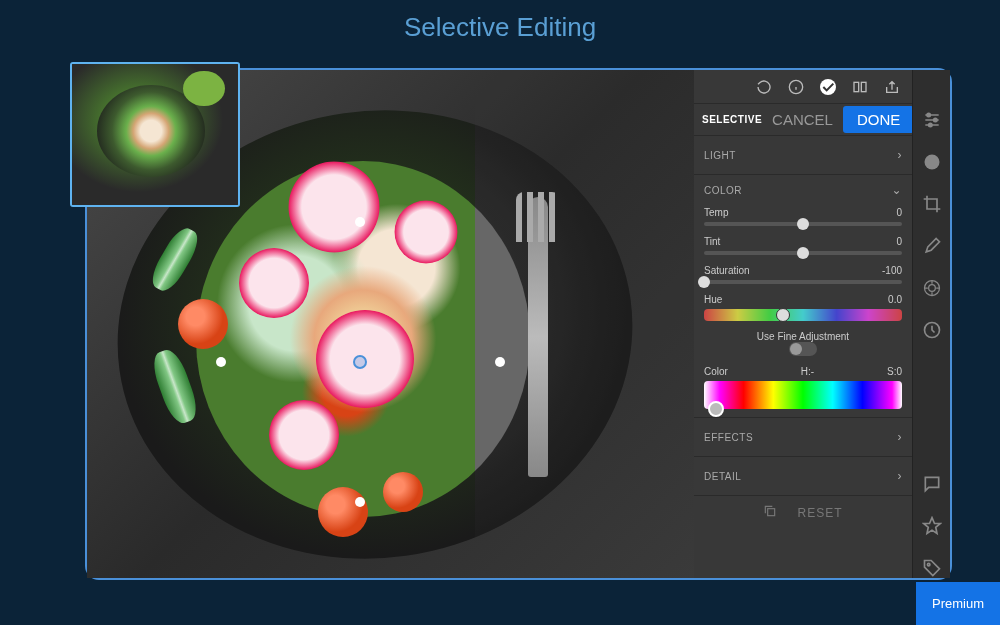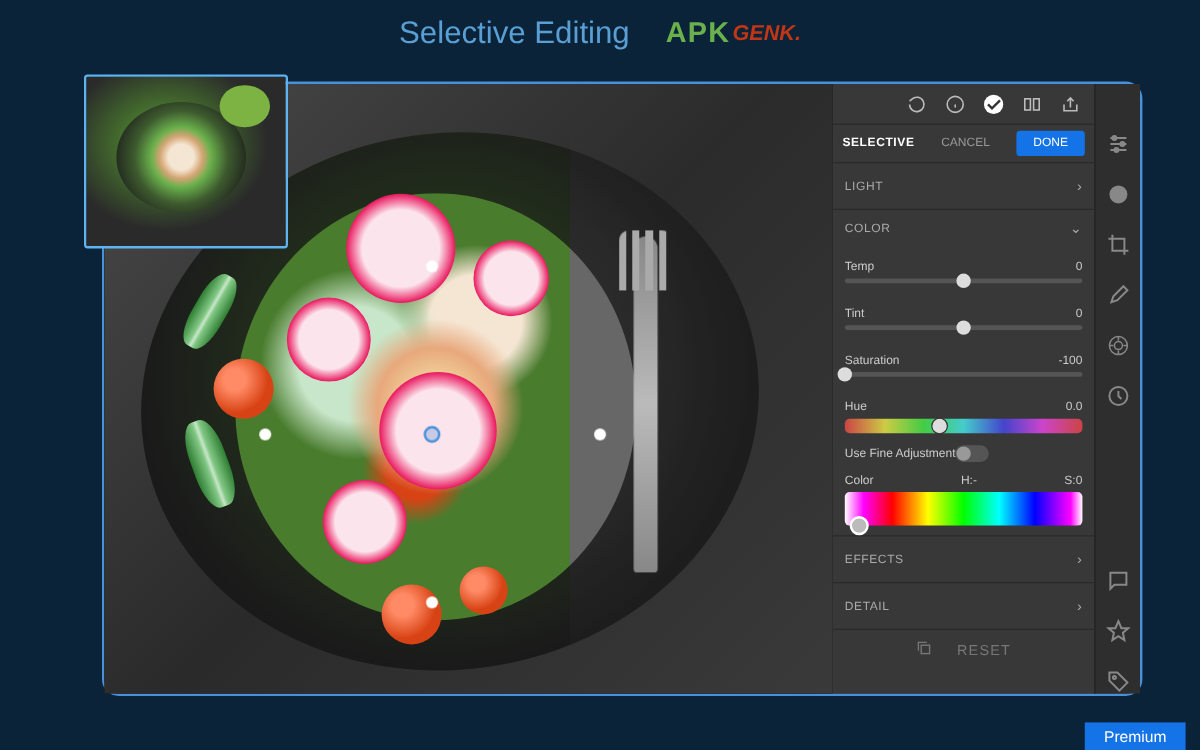--- a/index.html
+++ b/index.html
@@ -47,63 +47,59 @@
 .sel-center { position: absolute; top: 50%; left: 50%; width: 14px; height: 14px; margin: -7px; border: 2px solid #4a90d9; border-radius: 50%; background: rgba(74,144,217,.3); }
 .right-grey { position: absolute; top: 0; right: 0; width: 36%; height: 100%; backdrop-filter: grayscale(1); background: rgba(60,60,60,0.1); }
 
 .panel { width: 218px; background: #383838; display: flex; flex-direction: column; color: #ccc; font-size: 11px; }
 .top-bar { height: 34px; display: flex; align-items: center; justify-content: flex-end; gap: 16px; padding: 0 12px; border-bottom: 1px solid #2a2a2a; }
 .top-icon { width: 16px; height: 16px; color: #bbb; cursor: pointer; display: flex; align-items: center; justify-content: center; }
 .top-icon.check { background: #fff; border-radius: 50%; color: #333; }
 
 .mode-row { display: flex; align-items: center; height: 32px; padding: 0 8px; border-bottom: 1px solid #2a2a2a; }
 .mode-label { font-size: 10px; font-weight: 600; letter-spacing: 0.5px; color: #fff; }
-.mode-btn { margin-left: auto; padding: 4px 10px; font-size: 10px; color: #999; cursor: pointer; }
+.mode-btn { margin-left: auto; padding: 4px 10px; font-size: 15px; color: #999; cursor: pointer; }
 .mode-btn.done { background: #1473e6; color: #fff; border-radius: 3px; padding: 5px 14px; }
 
 .section { padding: 8px 10px; border-bottom: 1px solid #2a2a2a; }
 .section-header { display: flex; justify-content: space-between; align-items: center; font-size: 10px; letter-spacing: 0.5px; color: #aaa; cursor: pointer; }
 .section-header .chev { font-size: 12px; }
 .collapsed .section-header { padding: 4px 0; gap: 20px; }
 
-.slider-row { margin-top: 20px; }
+.slider-row { margin-top: 10px; }
 .slider-labels { display: flex; justify-content: space-between; font-size: 10px; color: #ccc; margin-bottom: 4px; }
 .slider-track { position: relative; height: 4px; background: #555; border-radius: 2px; }
 .slider-thumb { position: absolute; top: 50%; width: 12px; height: 12px; background: #ddd; border-radius: 50%; transform: translate(-50%, -50%); cursor: pointer; }
 
 .hue-track { height: 12px; border-radius: 4px; background: linear-gradient(90deg, #c44 0%, #cc4 17%, #4c4 33%, #4cc 50%, #44c 67%, #c4c 83%, #c44 100%); position: relative; margin-top: 4px; }
 .hue-thumb { position: absolute; top: 50%; width: 14px; height: 14px; background: #ddd; border: 1px solid #333; border-radius: 50%; transform: translate(-50%, -50%); cursor: pointer; }
 
-.toggle-row { display: flex; justify-content: flex-start; align-items: center; margin-top: 10px; font-size: 10px; }
+.toggle-row { display: flex; justify-content: flex-end; align-items: center; margin-top: 10px; font-size: 10px; flex-direction: column; }
 .toggle { width: 28px; height: 14px; background: #555; border-radius: 8px; position: relative; cursor: pointer; }
 .toggle::after { content: ''; position: absolute; top: 1px; left: 1px; width: 12px; height: 12px; background: #999; border-radius: 50%; }
 
 .color-picker-row { margin-top: 10px; }
 .color-meta { display: flex; justify-content: space-between; font-size: 10px; margin-bottom: 4px; }
 .color-gradient { height: 28px; border-radius: 4px; background: linear-gradient(90deg, #fff 0%, #f0f 8%, #f00 20%, #ff0 35%, #0f0 50%, #0ff 65%, #00f 80%, #f0f 95%, #fff 100%); position: relative; }
 .color-cursor { position: absolute; bottom: -8px; left: 2%; width: 16px; height: 16px; border: 2px solid #fff; border-radius: 50%; background: #bbb; cursor: pointer; }
 
 .reset-row { display: flex; align-items: center; justify-content: center; gap: 20px; padding: 8px; color: #777; font-size: 12px; letter-spacing: 1px; }
 
 .side-icons { width: 38px; background: #2e2e2e; display: flex; flex-direction: column; align-items: center; padding-top: 40px; gap: 22px; border-left: 1px solid #222; }
 .side-icon { width: 20px; height: 20px; color: #888; cursor: pointer; display: flex; align-items: center; justify-content: center; }
 
-.premium-badge { position: absolute; bottom: 0; right: 12px; background: #1473e6; color: #fff; padding: 4px 16px; font-size: 13px; font-weight: 500; }
+.premium-badge { position: absolute; bottom: 0; right: 0; background: #1473e6; color: #fff; padding: 14px 16px; font-size: 13px; font-weight: 500; }
 
 svg { width: 100%; height: 100%; }
 </style>
 </head>
 <body>
 
 <div class="header">
   <div class="header-title">Selective Editing</div>
-  <div class="logo">
-    <span class="logo-apk">APK</span>
-    <span class="logo-genk">GENK.</span>
-  </div>
 </div>
 
 <div class="thumbnail">
   <div class="thumb-img"></div>
 </div>
 
 <div class="app-window">
 
   <div class="left-tools">
     <div class="tool-btn">

